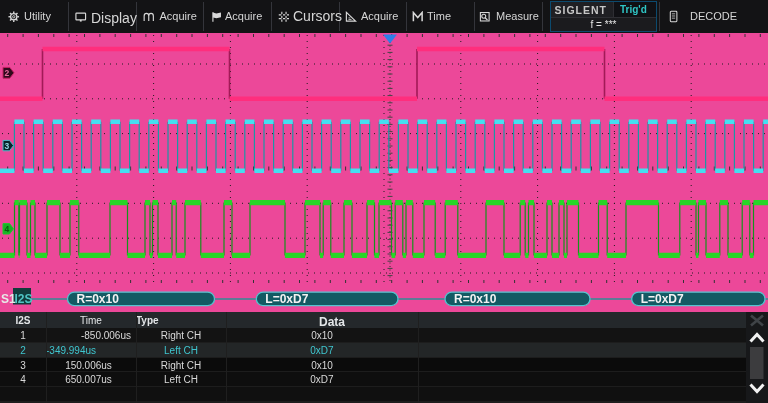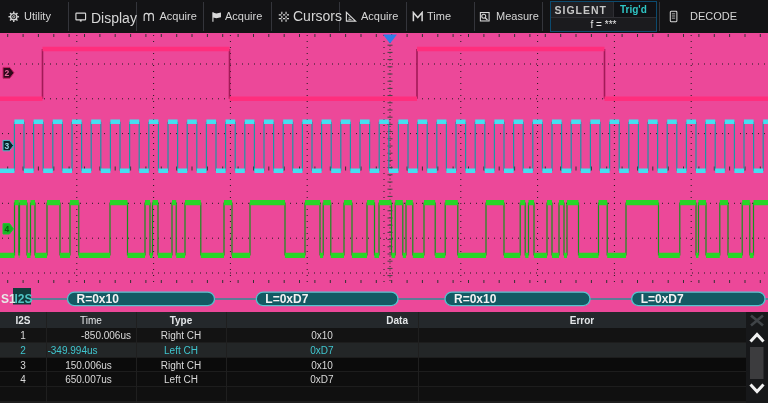--- a/index.html
+++ b/index.html
@@ -118,31 +118,30 @@
 <rect x="631.7" y="292.2" width="133.3" height="13.4" rx="6.7" ry="6.7" fill="#135a63" stroke="#54c4cf" stroke-width="1.3"></rect>
 <text x="640.7" y="299.4" fill="#f2f2f2" font-size="12" font-weight="bold" dominant-baseline="central" font-family="Liberation Sans, sans-serif">L=0xD7</text>
 <rect x="13" y="288" width="18" height="16.5" fill="#113c3c"></rect>
 <text x="1" y="299" fill="#e8e8e8" font-size="12" font-weight="bold" dominant-baseline="central" font-family="Liberation Sans, sans-serif">S1</text>
 <text x="14.5" y="299.3" fill="#4fc4c4" font-size="12" font-weight="bold" dominant-baseline="central" font-family="Liberation Sans, sans-serif">I2S</text>
 </svg>
 <div style="position:absolute;left:0;top:312px;width:746px;height:91px;background:#0b0b0b;overflow:hidden">
 <div style="position:absolute;left:0;top:0;width:746px;height:16.3px;background:#24282b"></div>
 <span style="position:absolute;left:0px;top:2.5px;width:46px;text-align:center;font-size:10px;font-weight:bold;color:#e3e6e8">I2S</span>
 <span style="position:absolute;left:46px;top:2.5px;width:90px;text-align:center;font-size:10px;font-weight:normal;color:#e3e6e8">Time</span>
-<span style="position:absolute;left:136px;top:2.5px;width:90px;text-align:center;font-size:10px;font-weight:bold;color:#e3e6e8">Type</span>
-<span style="position:absolute;left:216px;top:2.5px;width:192px;text-align:right;font-size:10px;font-weight:bold;color:#e3e6e8">Data</span>
-<span style="position:absolute;left:418px;top:2.5px;width:328px;text-align:center;font-size:10px;font-weight:bold;color:#e3e6e8">Error</span>
+<span style="position:absolute;left:136px;top:2.5px;width:90px;font-size:10px;font-weight:bold;color:#e3e6e8">Type</span>
+<span style="position:absolute;left:236px;top:2.5px;width:192px;text-align:center;font-size:12px;font-weight:bold;color:#e3e6e8">Data</span>
 <div style="position:absolute;left:0;top:16.3px;width:746px;height:14.67px;background:#131313;border-bottom:1px solid #1d1d1d;box-sizing:border-box"></div>
 <span style="position:absolute;left:0;top:18.3px;width:46px;text-align:center;font-size:10px;color:#d9d9d9">1</span>
 <span style="position:absolute;left:46px;top:18.3px;width:85px;text-align:right;font-size:10px;color:#d9d9d9">-850.006us</span>
 <span style="position:absolute;left:136px;top:18.3px;width:90px;text-align:center;font-size:10px;color:#d9d9d9">Right CH</span>
 <span style="position:absolute;left:226px;top:18.3px;width:192px;text-align:center;font-size:10px;color:#d9d9d9">0x10</span>
 <div style="position:absolute;left:0;top:31.0px;width:746px;height:14.67px;background:#232627;border-bottom:1px solid #1d1d1d;box-sizing:border-box"></div>
 <span style="position:absolute;left:0;top:33.0px;width:46px;text-align:center;font-size:10px;color:#3fc6cf">2</span>
-<span style="position:absolute;left:30px;top:33.0px;width:85px;text-align:center;font-size:10px;color:#3fc6cf">-349.994us</span>
+<span style="position:absolute;left:46px;top:33.0px;width:85px;font-size:10px;color:#3fc6cf">-349.994us</span>
 <span style="position:absolute;left:136px;top:33.0px;width:90px;text-align:center;font-size:10px;color:#3fc6cf">Left CH</span>
 <span style="position:absolute;left:226px;top:33.0px;width:192px;text-align:center;font-size:10px;color:#3fc6cf">0xD7</span>
 <div style="position:absolute;left:0;top:45.6px;width:746px;height:14.67px;background:#0b0b0b;border-bottom:1px solid #1d1d1d;box-sizing:border-box"></div>
 <span style="position:absolute;left:0;top:47.6px;width:46px;text-align:center;font-size:10px;color:#d9d9d9">3</span>
 <span style="position:absolute;left:46px;top:47.6px;width:85px;text-align:center;font-size:10px;color:#d9d9d9">150.006us</span>
 <span style="position:absolute;left:136px;top:47.6px;width:90px;text-align:center;font-size:10px;color:#d9d9d9">Right CH</span>
 <span style="position:absolute;left:226px;top:47.6px;width:192px;text-align:center;font-size:10px;color:#d9d9d9">0x10</span>
 <div style="position:absolute;left:0;top:60.3px;width:746px;height:14.67px;background:#0e0e0e;border-bottom:1px solid #1d1d1d;box-sizing:border-box"></div>
 <span style="position:absolute;left:0;top:62.3px;width:46px;text-align:center;font-size:10px;color:#d9d9d9">4</span>
 <span style="position:absolute;left:46px;top:62.3px;width:85px;text-align:center;font-size:10px;color:#d9d9d9">650.007us</span>

